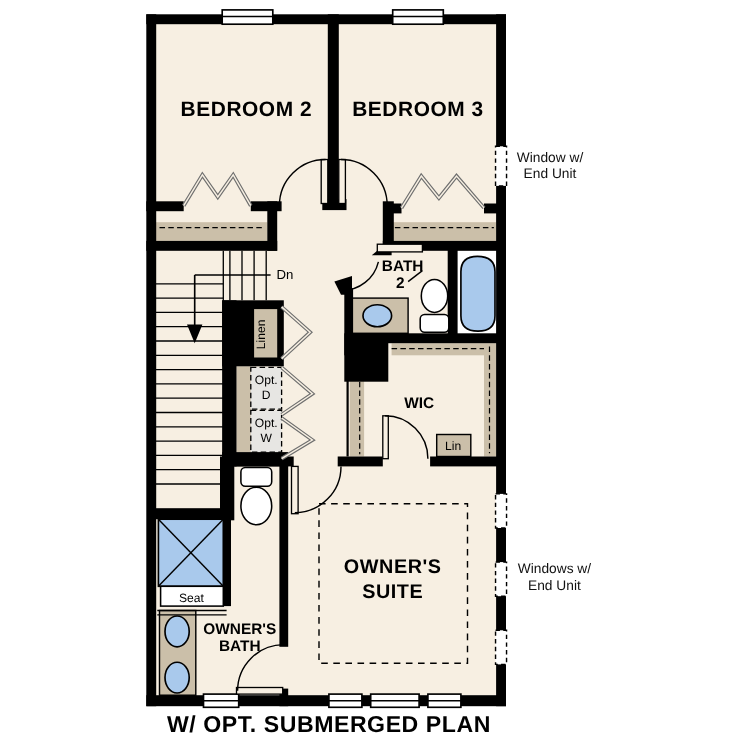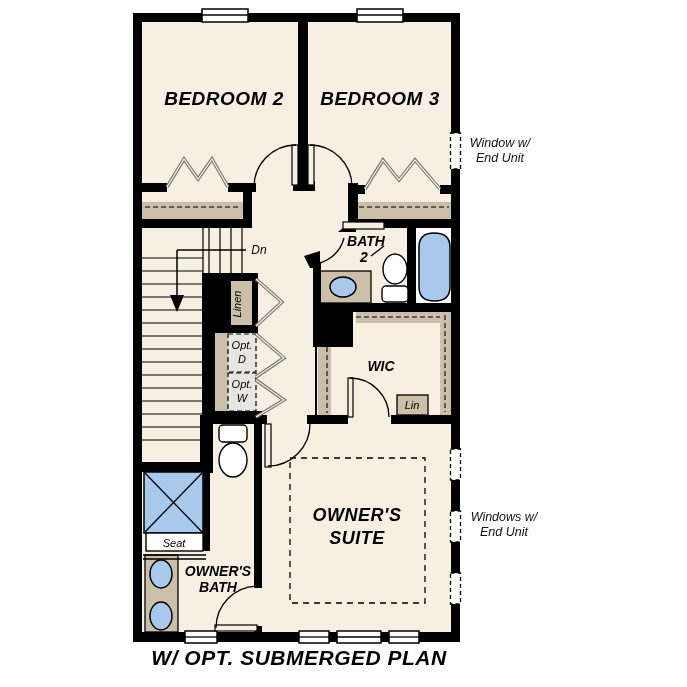--- a/index.html
+++ b/index.html
@@ -1,17 +1,17 @@
 <!DOCTYPE html>
 <html><head>
 <meta charset="utf-8">
 <style>
   html,body{margin:0;padding:0;background:#fff;}
   .page{position:relative;width:606px;height:687px;background:#fff;overflow:hidden;
-        font-family:"Liberation Sans",sans-serif;font-style:italic;}
+        font-family:"Liberation Sans",sans-serif;}
   svg{display:block;}
   text{fill:#000;font-family:"Liberation Sans",sans-serif;}
   .room-lg{font-size:19px;font-weight:bold;letter-spacing:.5px;}
   .room-md{font-size:18px;font-weight:bold;letter-spacing:.5px;}
   .room-sm{font-size:14px;font-weight:bold;}
   .ann{font-size:11px;}
   .ann2{font-size:12px;}
   .note{font-size:12.5px;fill:#111;}
   .title-t{font-size:21px;font-weight:bold;letter-spacing:.5px;}
   .wall{fill:#000;stroke:none;}

